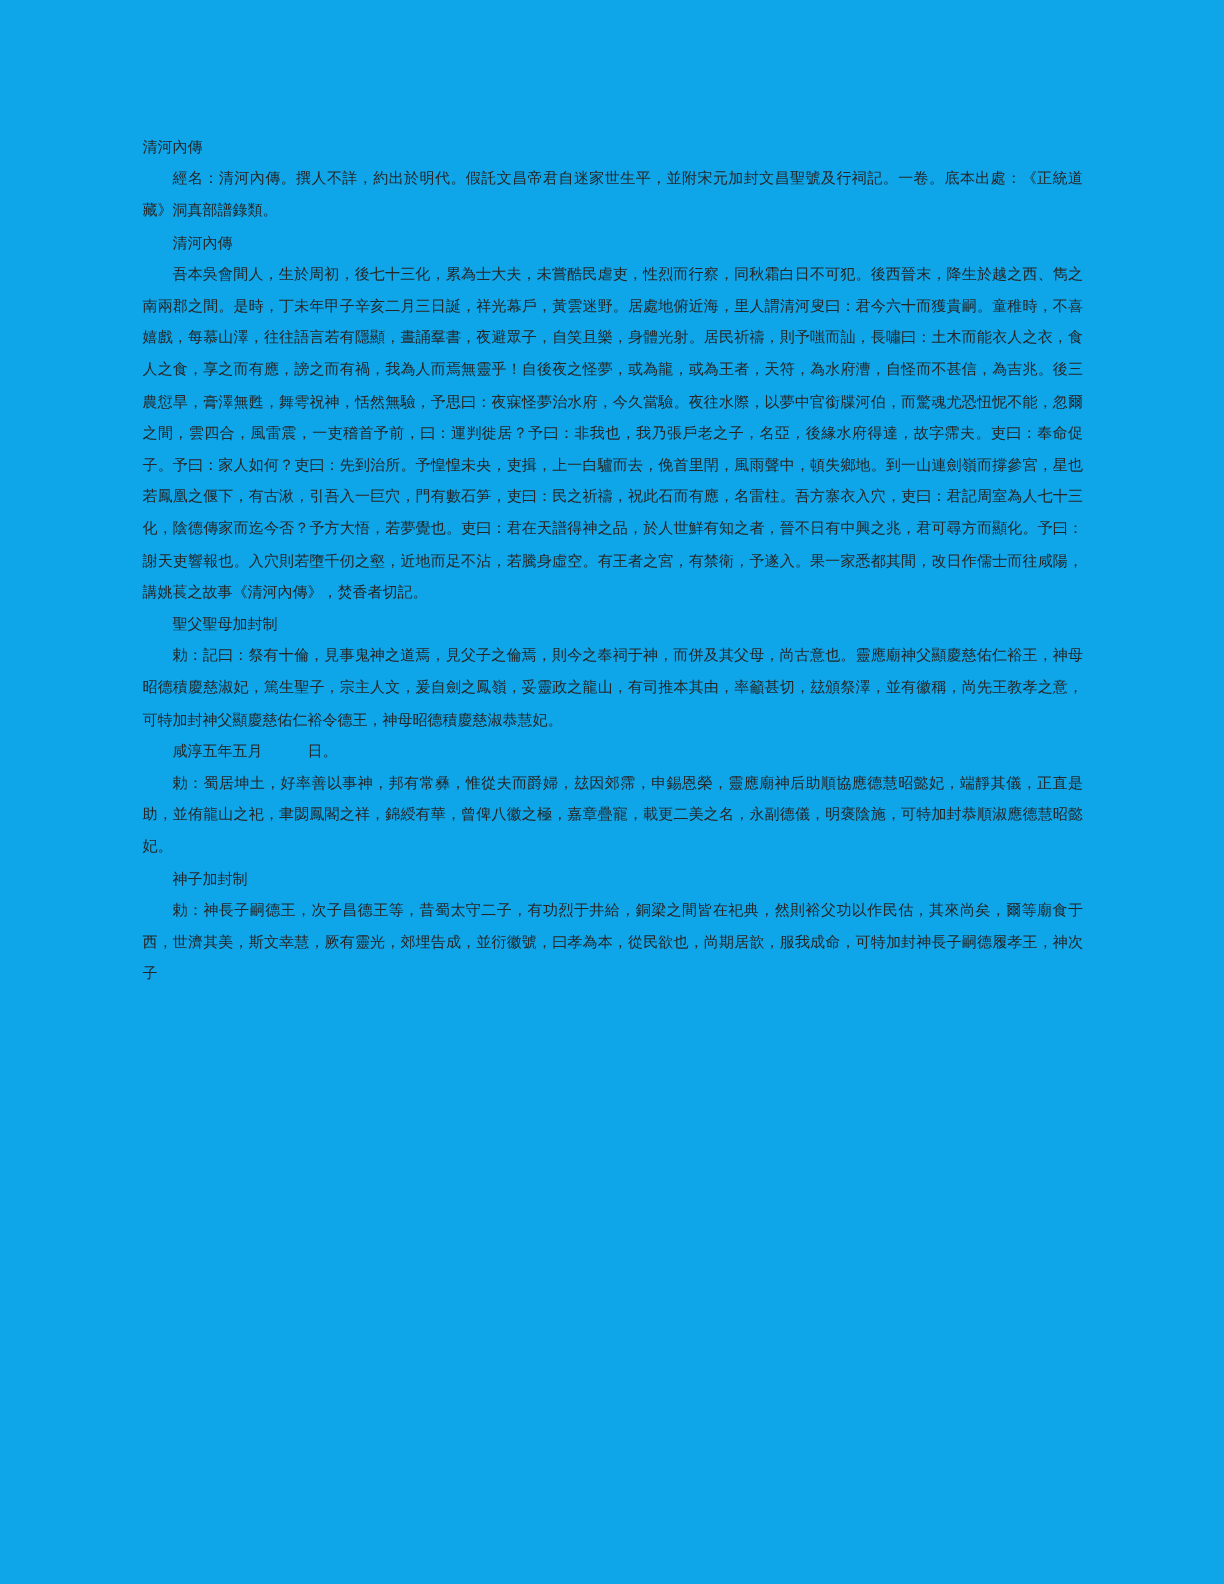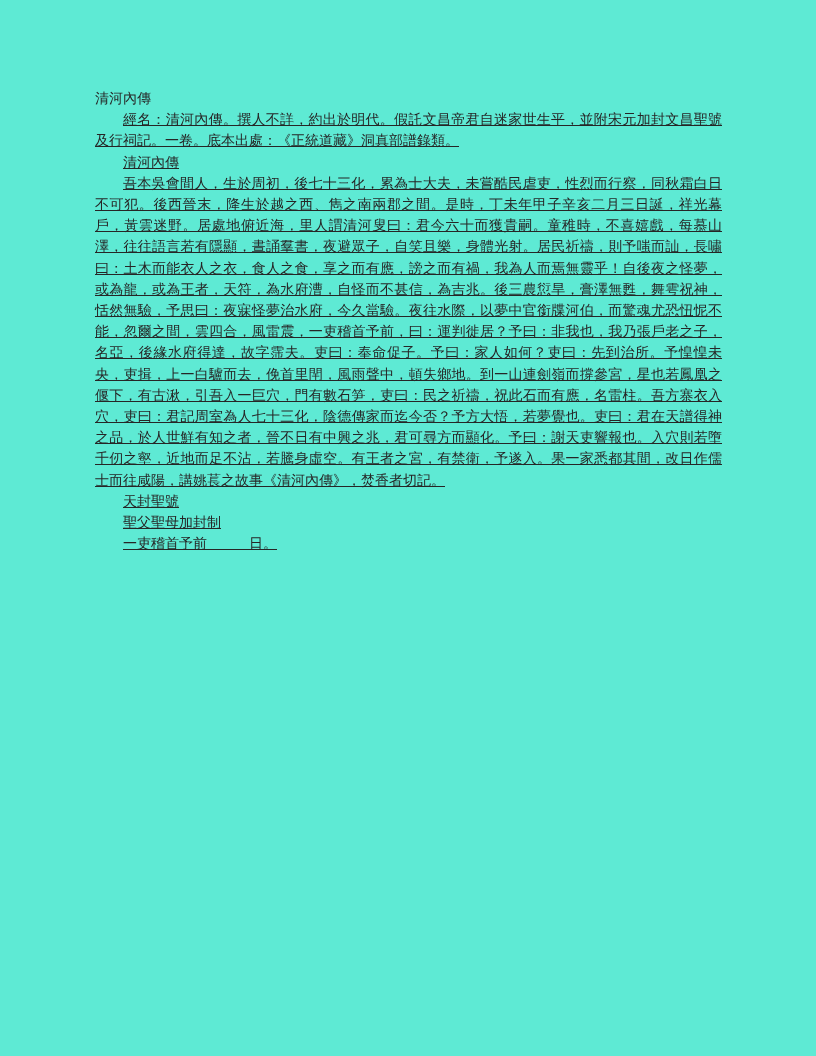--- a/index.html
+++ b/index.html
@@ -10,52 +10,54 @@
   body {
     width: 816px;
     height: 1056px;
     overflow: hidden;
   }
   .page {
     box-sizing: border-box;
     width: 816px;
     height: 1056px;
     padding: 88px 94px 40px 95px;
-    background: #5eead4;
+    background: #0ea5e9;
     font-family: "Liberation Serif", "DejaVu Serif", serif;
-    font-size: 14px;
+    font-size: 10px;
     line-height: 21.2px;
     color: #262626;
   }
   .doc-title {
     margin: 0;
     font-size: inherit;
     font-weight: normal;
     line-height: inherit;
     text-indent: 0;
   }
   .para {
     margin: 0;
     text-indent: 2em;
     text-align: justify;
     text-justify: inter-ideograph;
     word-break: break-all;
     overflow-wrap: break-word;
-    text-decoration: underline;
   }
   .para.heading {
     text-align: left;
   }
 </style>
 </head>
 <body>
 
 <div class="page">
   <h1 class="doc-title">清河內傳</h1>
   <div id="paragraphs">
       <p class="para">經名：清河內傳。撰人不詳，約出於明代。假託文昌帝君自迷家世生平，並附宋元加封文昌聖號及行祠記。一卷。底本出處：《正統道藏》洞真部譜錄類。</p>
       <p class="para heading">清河內傳</p>
       <p class="para">吾本吳會間人，生於周初，後七十三化，累為士大夫，未嘗酷民虐吏，性烈而行察，同秋霜白日不可犯。後西晉末，降生於越之西、雋之南兩郡之間。是時，丁未年甲子辛亥二月三日誕，祥光幕戶，黃雲迷野。居處地俯近海，里人謂清河叟曰：君今六十而獲貴嗣。童稚時，不喜嬉戲，每慕山澤，往往語言若有隱顯，晝誦羣書，夜避眾子，自笑且樂，身體光射。居民祈禱，則予嗤而訕，長嘯曰：土木而能衣人之衣，食人之食，享之而有應，謗之而有禍，我為人而焉無靈乎！自後夜之怪夢，或為龍，或為王者，天符，為水府漕，自怪而不甚信，為吉兆。後三農愆旱，膏澤無甦，舞雩祝神，恬然無驗，予思曰：夜寐怪夢治水府，今久當驗。夜往水際，以夢中官銜牒河伯，而驚魂尤恐忸怩不能，忽爾之間，雲四合，風雷震，一吏稽首予前，曰：運判徙居？予曰：非我也，我乃張戶老之子，名亞，後緣水府得達，故字霈夫。吏曰：奉命促子。予曰：家人如何？吏曰：先到治所。予惶惶未央，吏揖，上一白驢而去，俛首里閈，風雨聲中，頓失鄉地。到一山連劍嶺而撐參宮，星也若鳳凰之偃下，有古湫，引吾入一巨穴，門有數石笋，吏曰：民之祈禱，祝此石而有應，名雷柱。吾方寨衣入穴，吏曰：君記周室為人七十三化，陰德傳家而迄今否？予方大悟，若夢覺也。吏曰：君在天譜得神之品，於人世鮮有知之者，晉不日有中興之兆，君可尋方而顯化。予曰：謝天吏響報也。入穴則若墮千仞之壑，近地而足不沾，若騰身虛空。有王者之宮，有禁衛，予遂入。果一家悉都其間，改日作儒士而往咸陽，講姚萇之故事《清河內傳》，焚香者切記。</p>
-      <p class="para heading">天封聖號</p>
       <p class="para heading">聖父聖母加封制</p>
-      <p class="para heading">一吏稽首予前　　　日。</p>
+      <p class="para">勅：記曰：祭有十倫，見事鬼神之道焉，見父子之倫焉，則今之奉祠于神，而併及其父母，尚古意也。靈應廟神父顯慶慈佑仁裕王，神母昭德積慶慈淑妃，篤生聖子，宗主人文，爰自劍之鳳嶺，妥靈政之龍山，有司推本其由，率籲甚切，玆頒祭澤，並有徽稱，尚先王教孝之意，可特加封神父顯慶慈佑仁裕令德王，神母昭德積慶慈淑恭慧妃。</p>
+      <p class="para heading">咸淳五年五月　　　日。</p>
+      <p class="para">勅：蜀居坤土，好率善以事神，邦有常彝，惟從夫而爵婦，玆因郊霈，申錫恩榮，靈應廟神后助順協應德慧昭懿妃，端靜其儀，正直是助，並侑龍山之祀，聿閟鳳閣之祥，錦綬有華，曾俾八徽之極，嘉章疊寵，載更二美之名，永副德儀，明褒陰施，可特加封恭順淑應德慧昭懿妃。</p>
+      <p class="para heading">神子加封制</p>
+      <p class="para">勅：神長子嗣德王，次子昌德王等，昔蜀太守二子，有功烈于井給，銅梁之間皆在祀典，然則裕父功以作民估，其來尚矣，爾等廟食于西，世濟其美，斯文幸慧，厥有靈光，郊埋告成，並衍徽號，曰孝為本，從民欲也，尚期居歆，服我成命，可特加封神長子嗣德履孝王，神次子</p>
     </div>
 </div>
 
 </body></html>

